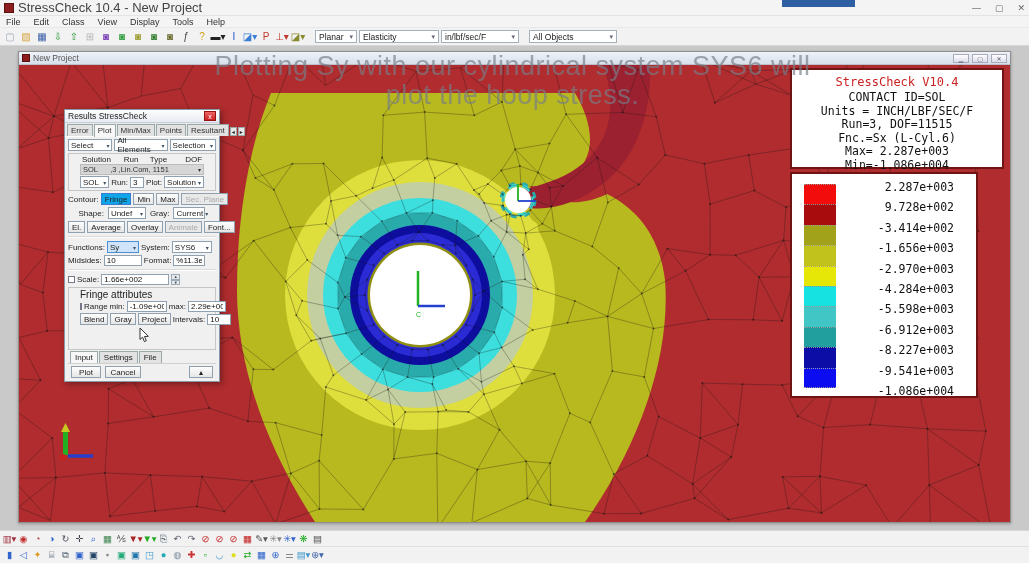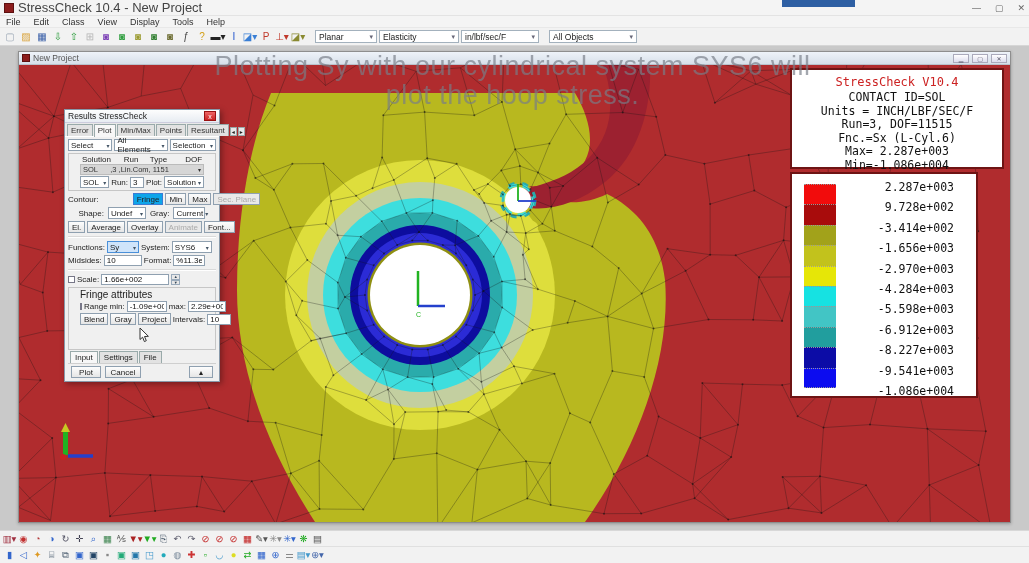--- a/index.html
+++ b/index.html
@@ -55,21 +55,21 @@
   .tab.on{background:#f7f7f7;position:relative;top:1px;padding-bottom:2px;}
   .tsc{font-size:6px;border:1px solid #9aa;background:#e8e8e8;padding:0 1px;height:9px;display:inline-flex;align-items:center;}
   .dlg-body{flex:1;border-top:1px solid #fff;padding:1px 3px;display:flex;flex-direction:column;}
   .row{display:flex;align-items:center;gap:2px;margin:1px 0;}
   .row .lb{font-size:8px;color:#222;white-space:nowrap;}
   .c2{height:12px;background:#fff;border:1px solid #8fa0b0;font-size:8px;display:inline-flex;align-items:center;justify-content:space-between;padding:0 2px;}
   .c2 .ar{font-size:6px;color:#456;margin-left:2px;}
   .c2.sel{background:#cfe4fa;border-color:#4a90d9;}
   .inp{height:11px;background:#fff;border:1px solid #8fa0b0;font-size:8px;padding:0 2px;font-family:"Liberation Sans",sans-serif;color:#111;}
   .bt{height:12px;border:1px solid #8fa0b0;background:linear-gradient(#fdfdfd,#e6e6e6);font-size:8px;padding:0 3px;display:inline-flex;align-items:center;justify-content:center;color:#222;white-space:nowrap;}
-  .bt.on{border:1.5px solid #3a7bd5;background:#0ea5e9;margin-left:32px;}
+  .bt.on{border:1.5px solid #3a7bd5;background:#0ea5e9;}
   .bt.dis{color:#aaa;background:#e9e9e9;}
   .grp{border:1px solid #c6c6c6;margin:1px 0;padding:1px 11px;}
   .gridhdr{display:flex;font-size:8px;color:#222;padding:0 2px;}
   .selrow{background:#d6d6d6;border:1px solid #bbb;font-size:7.5px;display:flex;align-items:center;justify-content:space-between;padding:0 2px;height:11px;color:#333;}
   .hr{border-top:1px solid #d9d9d9;border-bottom:1px solid #fff;margin:2px 0;}
   .cb{width:7px;height:7px;border:1px solid #778;background:#fff;display:inline-block;}
   .spin{display:inline-flex;flex-direction:column;width:9px;}
   .spin span{height:5.5px;border:1px solid #9ab;background:#e8e8e8;font-size:4px;display:flex;align-items:center;justify-content:center;color:#345;}
   .btabs{display:flex;gap:1px;padding:0 2px;align-items:flex-end;height:12px;}
   .btab{font-size:8px;padding:1px 4px;border:1px solid #9aa;border-bottom:none;background:#e2e2e2;}
@@ -125,21 +125,21 @@
       <span class="tbi" style="color: rgb(68, 68, 68);">ƒ</span>
       <span class="tbi" style="color: rgb(212, 160, 23);">?</span>
       <span class="tbi" style="color: rgb(34, 34, 34);">▬▾</span>
       <span class="tbi" style="color: rgb(34, 85, 204);">I</span>
       <span class="tbi" style="color: rgb(58, 127, 213);">◪▾</span>
       <span class="tbi" style="color: rgb(192, 57, 43);">P</span>
       <span class="tbi" style="color: rgb(192, 57, 43);">⊥▾</span>
       <span class="tbi" style="color: rgb(138, 138, 48);">◪▾</span>
     </span>
   <span class="tsep"></span>
-  <span class="combo" style="width:62px">
+  <span class="combo" style="width:42px">
       <span>Planar</span>
       <span class="ar">▾</span>
     </span>
   <span class="combo" style="width:80px">
       <span>Elasticity</span>
       <span class="ar">▾</span>
     </span>
   <span class="combo" style="width:78px">
       <span>in/lbf/sec/F</span>
       <span class="ar">▾</span>

